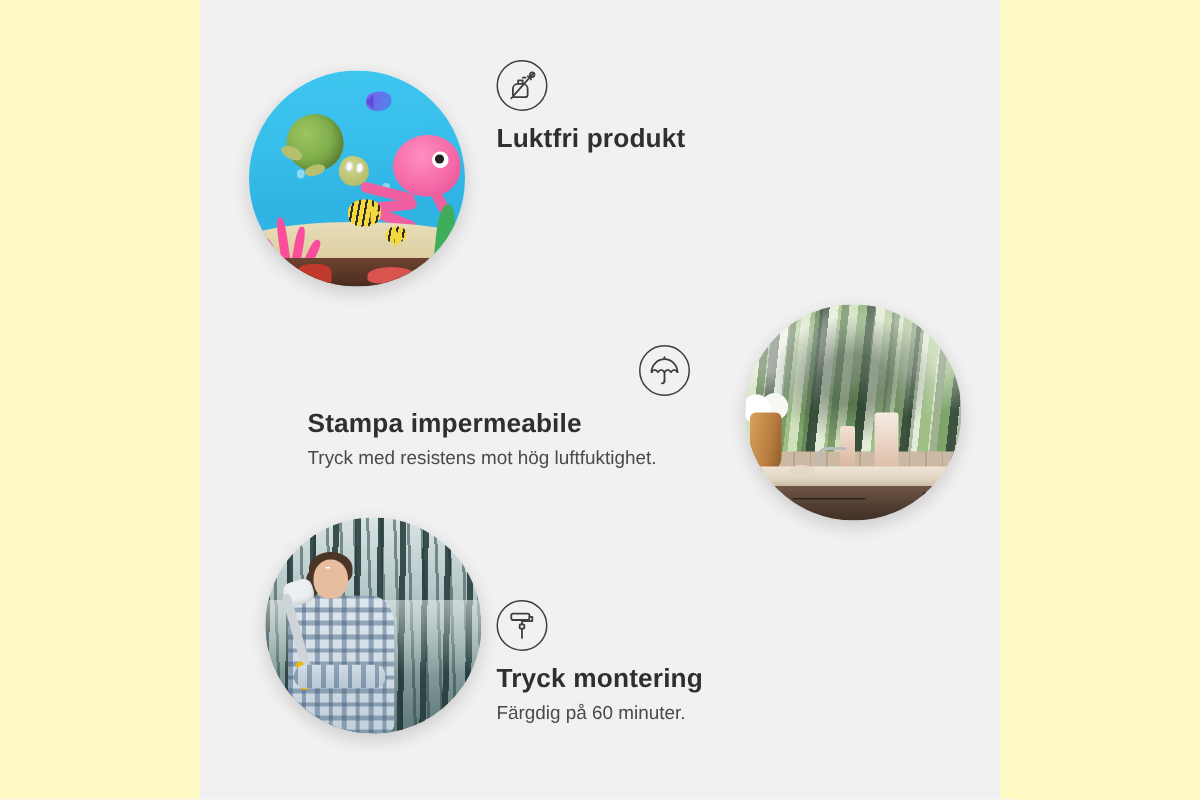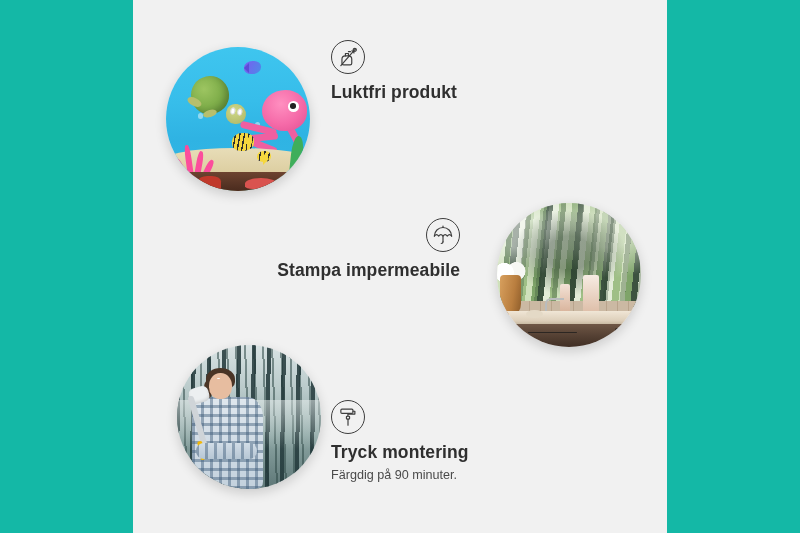--- a/index.html
+++ b/index.html
@@ -12,21 +12,21 @@
     height: 533px;
     background: #ffffff;
     font-family: "Liberation Sans", sans-serif;
     overflow: hidden;
   }
 
   .page {
     position: relative;
     width: 800px;
     height: 533px;
-    background: #14b8a6;
+    background: #fef9c3;
   }
 
   
   .panel {
     position: absolute;
     left: 133px;
     top: 0;
     width: 534px;
     height: 533px;
     background: #f1f1f1;
@@ -322,23 +322,22 @@
     left: 331px;
     top: 40px;
     width: 292px;
     text-align: left;
   }
   .feature-odourless .f-icon { margin-left: 0; }
 
   
   .feature-waterproof {
     left: 205px;
-    top: 218px;
+    top: 230px;
     width: 255px;
-    text-align: right;
   }
   .feature-waterproof .f-icon { margin-left: auto; }
 
   
   .feature-assembly {
     left: 331px;
     top: 400px;
     width: 280px;
     text-align: left;
   }
@@ -438,28 +437,29 @@
     <div class="f-icon">
       <svg width="22" height="22" viewBox="0 0 24 24" fill="none" stroke="#3e3e3e" stroke-width="1.3" stroke-linecap="round" stroke-linejoin="round">
         <path d="M2.6 13.2a9.4 9.4 0 0 1 18.8 0"></path>
         <path d="M2.6 13.2c1.6-2.2 3.1-2.2 4.7 0 1.6-2.2 3.1-2.2 4.7 0 1.6-2.2 3.1-2.2 4.7 0 1.6-2.2 3.1-2.2 4.7 0"></path>
         <line x1="12" y1="13.2" x2="12" y2="19.4"></line>
         <path d="M12 19.4a1.9 1.9 0 0 1-1.9 1.9"></path>
         <line x1="12" y1="3.8" x2="12" y2="2.3"></line>
       </svg>
     </div>
     <div class="f-title">Stampa impermeabile</div>
+    <div class="f-desc">Tryck med resistens mot hög luftfuktighet.</div>
   </div>
 
   <div class="feature feature-assembly">
     <div class="f-icon">
       <svg width="22" height="22" viewBox="0 0 24 24" fill="none" stroke="#3e3e3e" stroke-width="1.3" stroke-linecap="round" stroke-linejoin="round">
         <rect x="4.2" y="3.4" width="13.2" height="4.6" rx="1.2"></rect>
         <path d="M17.4 5.7h2.1v3.1h-7.6v2.4"></path>
         <rect x="10.3" y="11.2" width="3.4" height="3.1" rx=".6"></rect>
         <line x1="12" y1="14.3" x2="12" y2="21"></line>
       </svg>
     </div>
     <div class="f-title">Tryck montering</div>
-    <div class="f-desc">Färgdig på 90 minuter.</div>
+    <div class="f-desc">Färgdig på 60 minuter.</div>
   </div>
 
 </div>
 
 </body></html>

